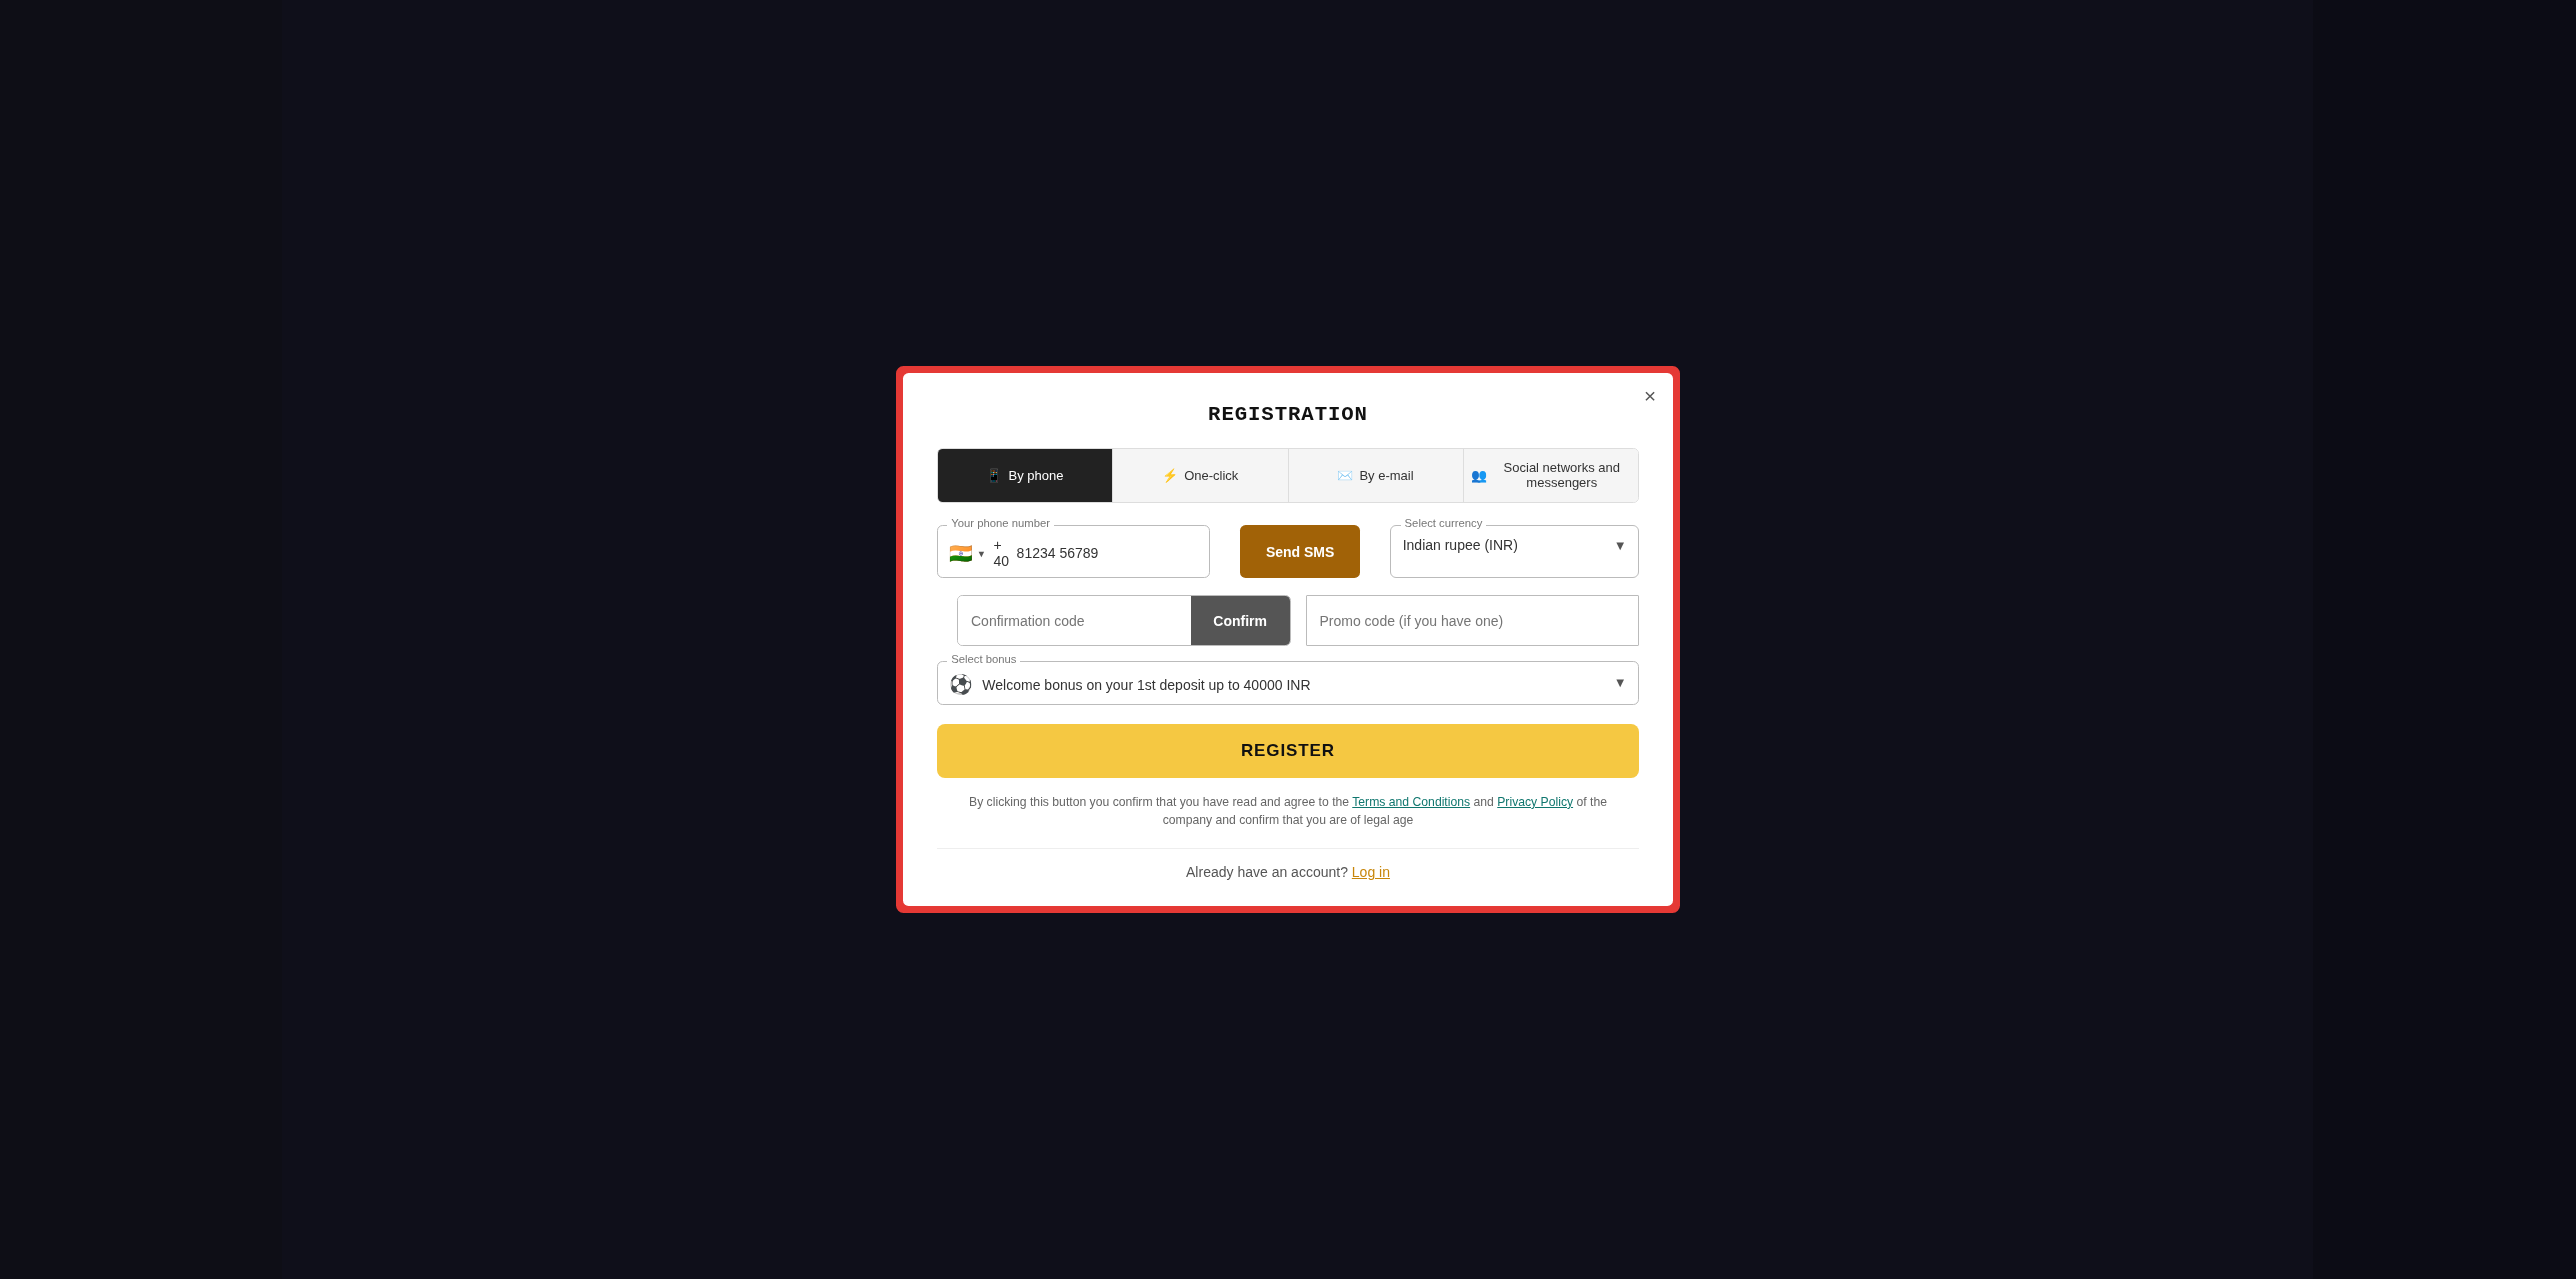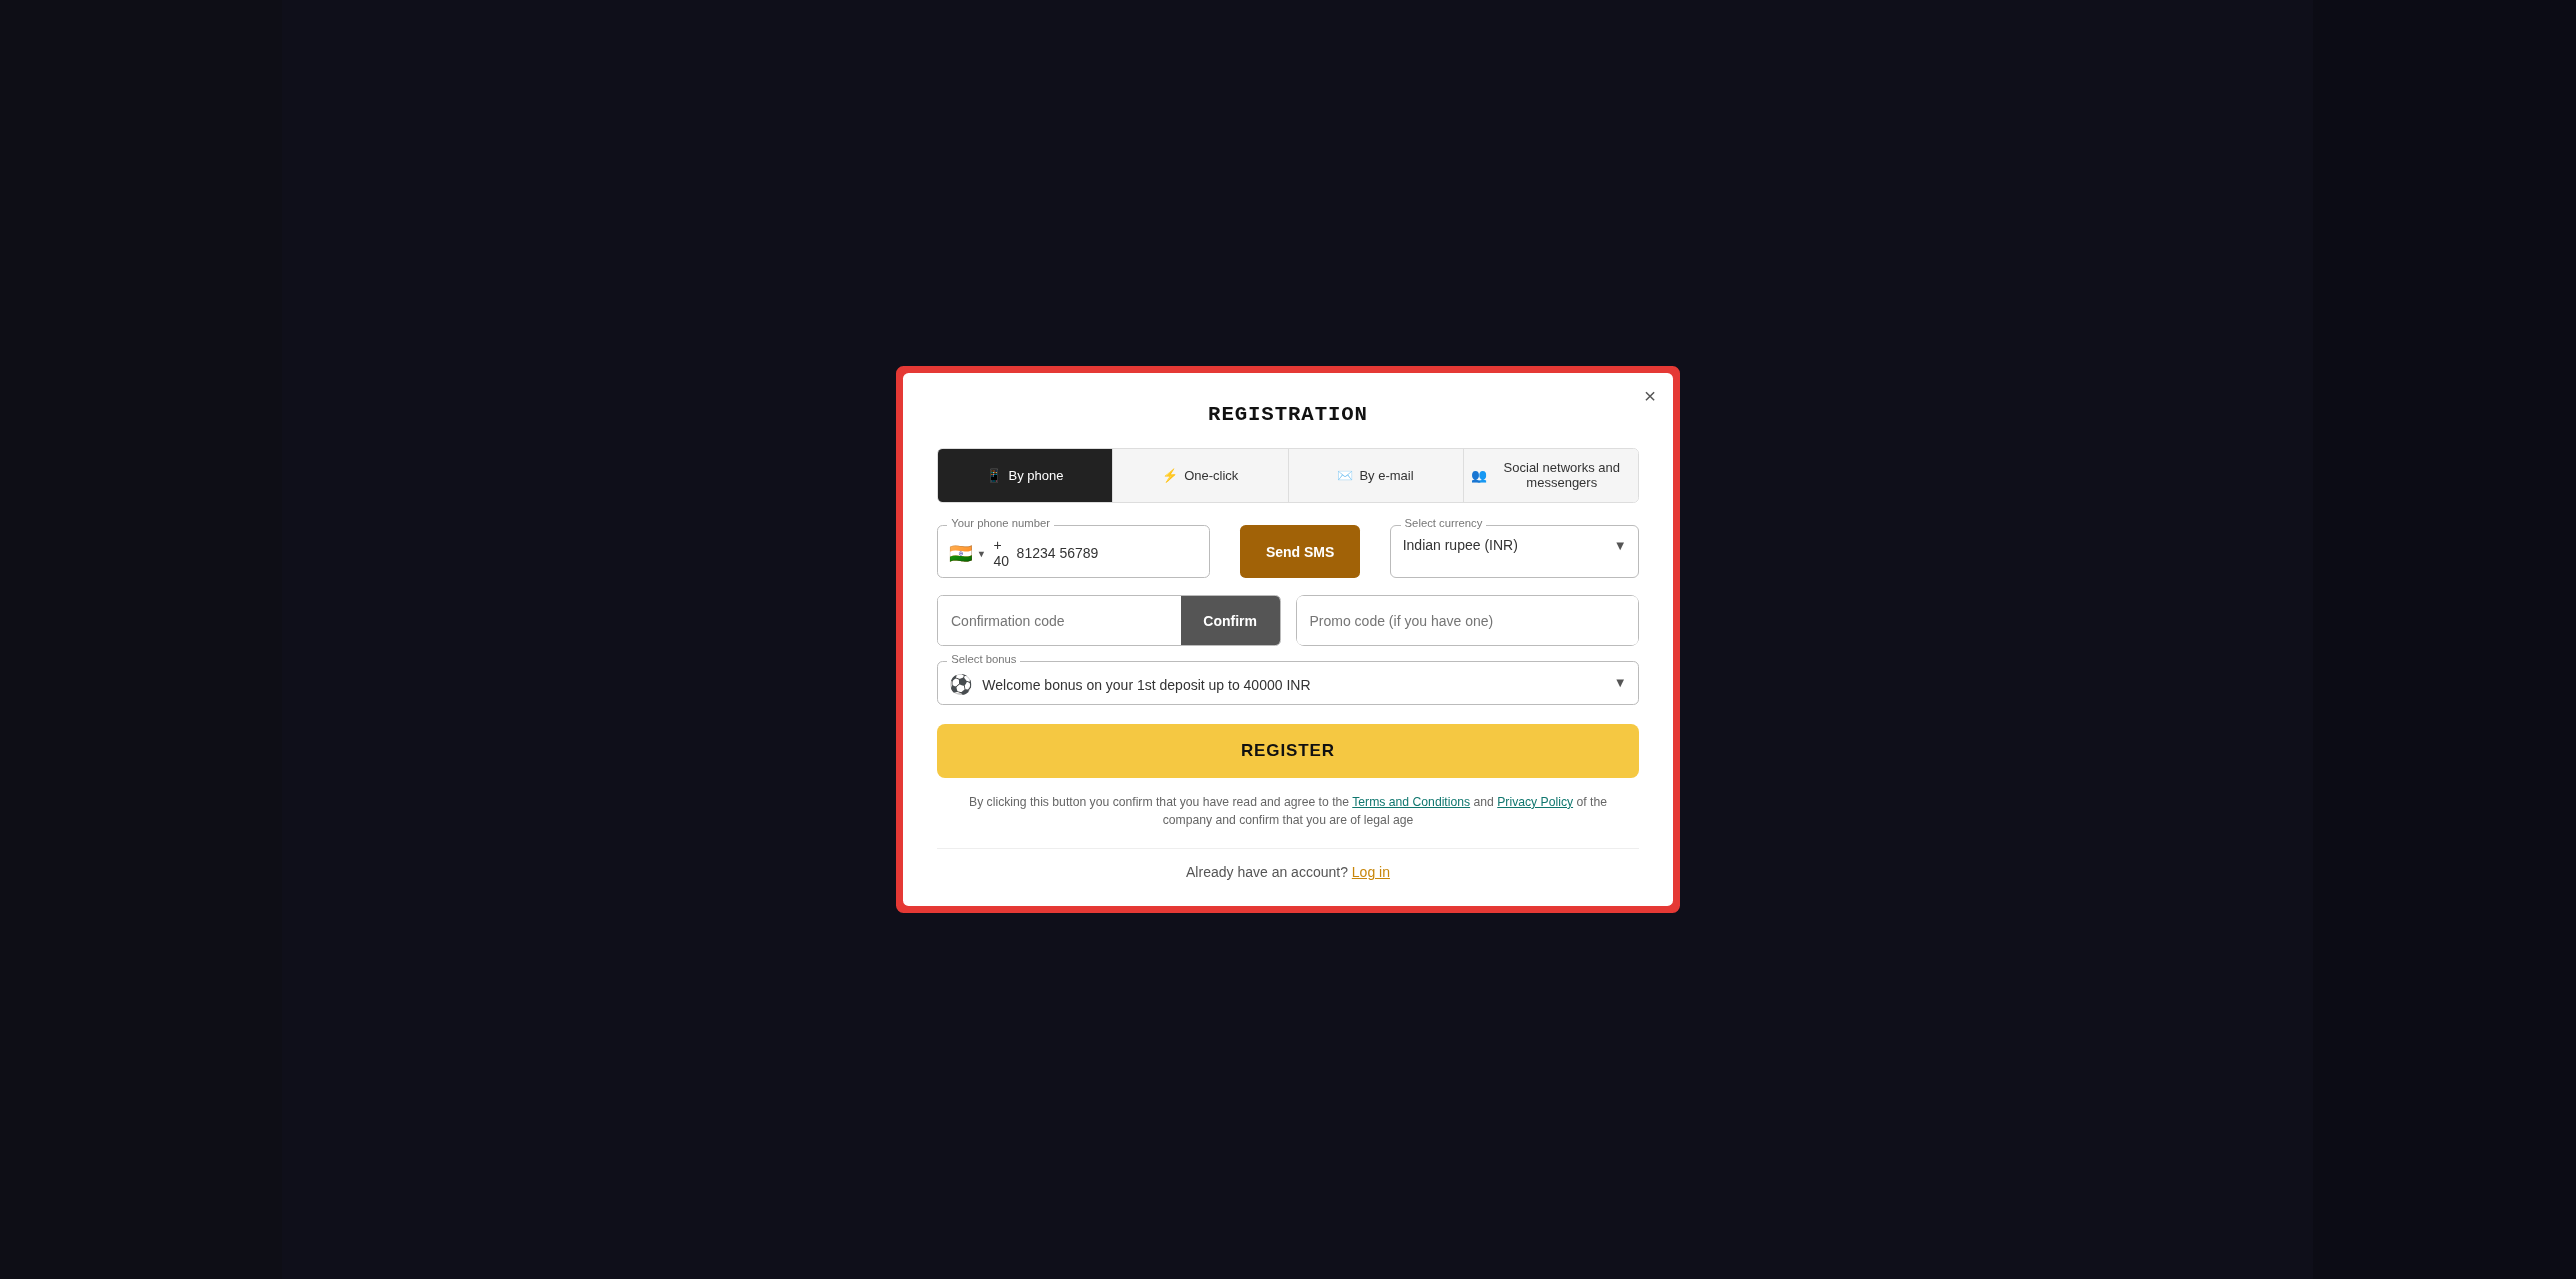--- a/index.html
+++ b/index.html
@@ -203,20 +203,21 @@
     }
 
     .dropdown-arrow { font-size: 13px; color: #555; }
 
     
     .confirm-row {
       display: flex;
       gap: 15px;
       margin-bottom: 15px;
       align-items: stretch;
+      margin-left: 20px;
     }
 
     .confirm-code-wrapper {
       flex: 1;
       display: flex;
       border: 0.9px solid #bbb;
       border-radius: 5.6px;
       overflow: hidden;
     }
 
@@ -237,21 +238,21 @@
       padding: 0 22.5px;
       font-size: 14px;
       font-weight: 600;
       cursor: pointer;
       min-height: 49px;
     }
 
     .promo-wrapper {
       flex: 1;
       border: 0.9px solid #bbb;
-      border-radius: 8px;
+      border-radius: 1px;
     }
 
     .promo-input {
       width: 100%;
       height: 100%;
       border: none;
       outline: none;
       padding: 0 13px;
       font-size: 14px;
       color: #999;

